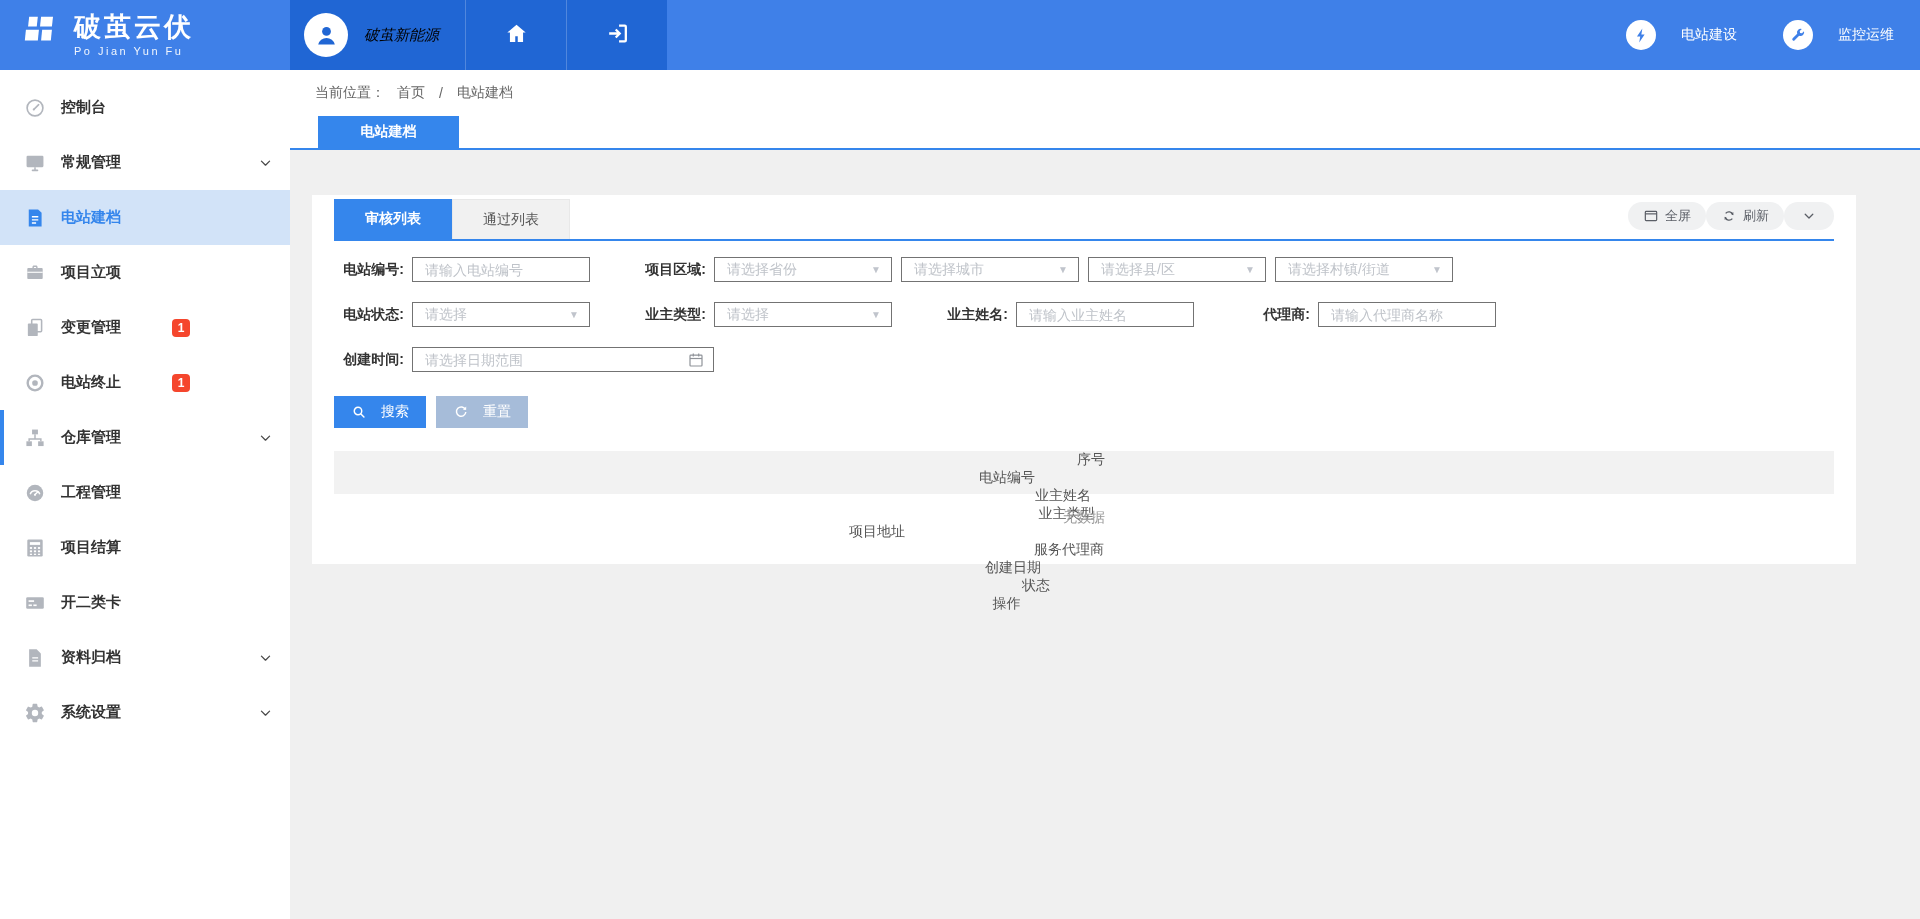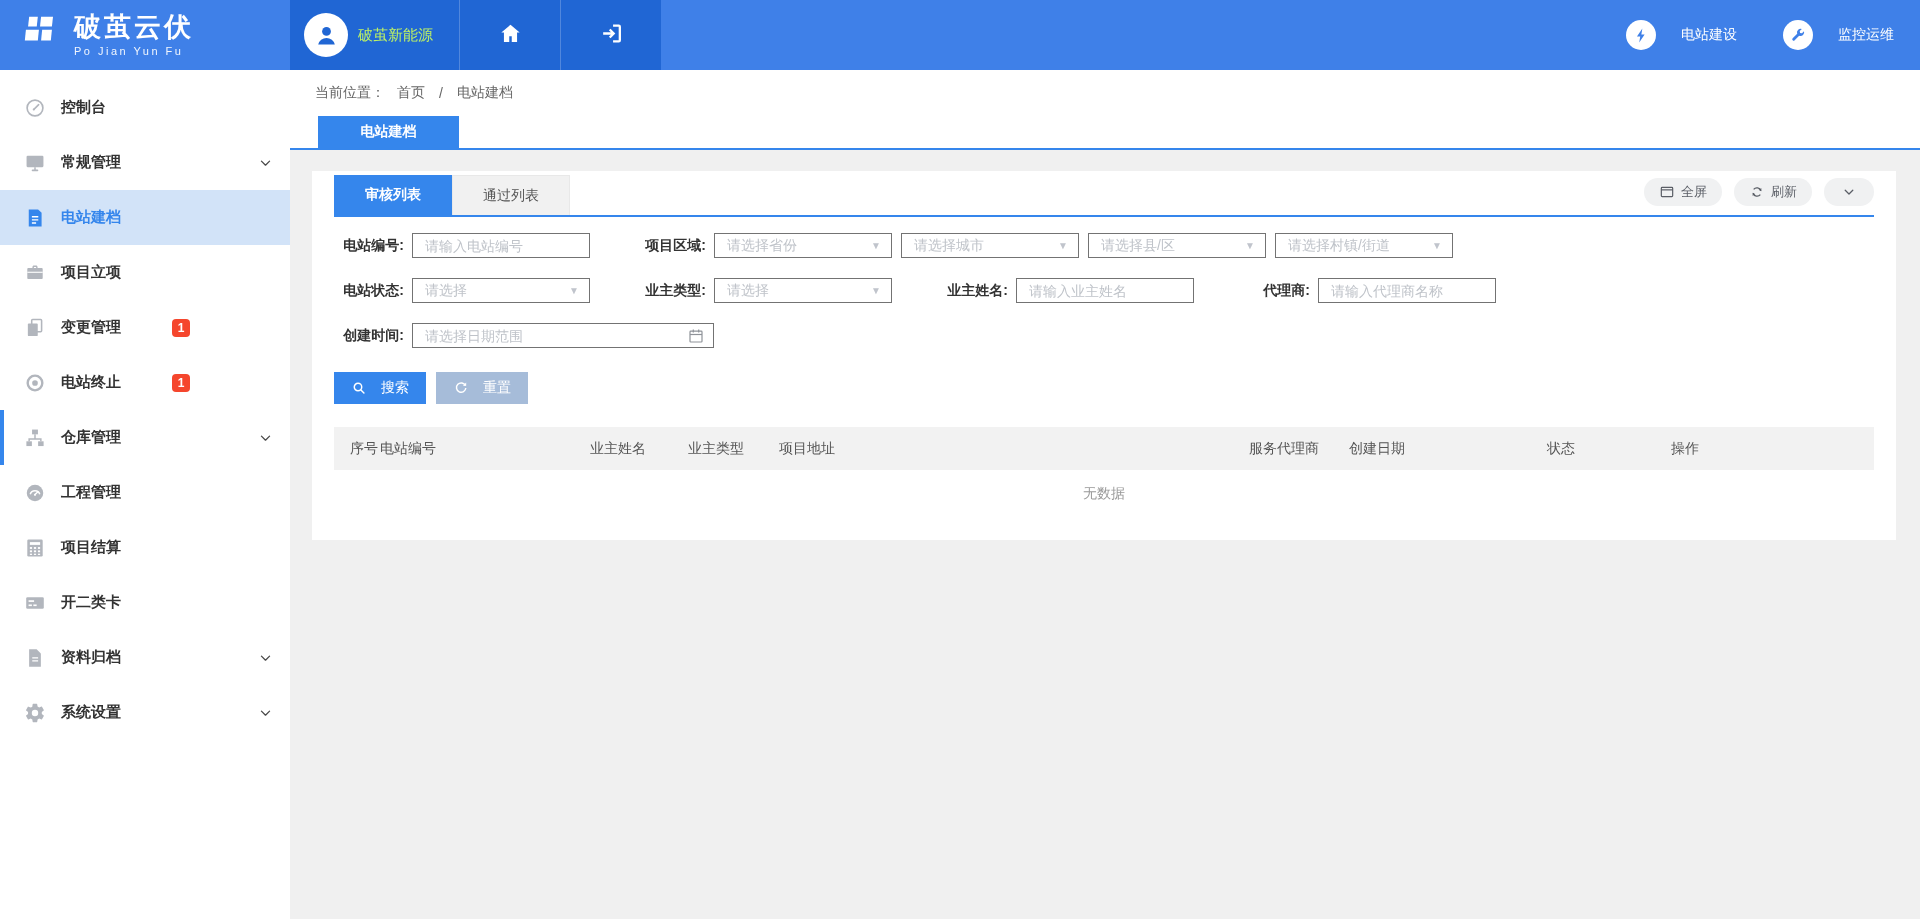--- a/index.html
+++ b/index.html
@@ -12,21 +12,21 @@
   
   .header { position:fixed; top:0; left:0; width:1920px; height:70px; display:flex; background:#3f80e8; z-index:20; }
   .logo-area { width:290px; flex:none; display:flex; align-items:center; padding-left:14px; }
   .logo-glyph { flex:none; margin-right:8px; }
   .brand-text { display:flex; flex-direction:column; line-height:1; }
   .brand-title { color:#fff; font-size:27px; font-weight:700; letter-spacing:3px; }
   .brand-sub { color:rgba(255,255,255,.92); font-size:11px; letter-spacing:2.5px; margin-top:5px; }
   .header-mid { display:flex; background:#2066d4; flex:none; }
   .user-chip { display:flex; align-items:center; padding:0 26px 0 14px; cursor:pointer; }
   .avatar { width:44px; height:44px; border-radius:50%; background:#fff; display:flex; align-items:center; justify-content:center; flex:none; }
-  .user-name { color:#bef264; font-size:15px; margin-left:10px; white-space:nowrap; }
+  .user-name { color:#000000; font-size:15px; margin-left:16px; white-space:nowrap;font-style:italic; }
   .hbtn { width:101px; display:flex; align-items:center; justify-content:center; border-left:1px solid rgba(255,255,255,.22); cursor:pointer; }
   .header-right { flex:1; display:flex; align-items:center; justify-content:flex-end; gap:46px; padding-right:26px; }
   .hr-item { display:flex; align-items:center; gap:25px; color:#fff; font-size:14px; cursor:pointer; white-space:nowrap; }
   .circle-ic { width:30px; height:30px; border-radius:50%; background:#fff; display:flex; align-items:center; justify-content:center; flex:none; }
   
   .sidebar { position:fixed; top:70px; left:0; bottom:0; width:290px; background:#fff; padding-top:10px; z-index:10; }
   .side-item { position:relative; height:55px; display:flex; align-items:center; cursor:pointer; color:#333; }
   .side-item .ic { width:22px; height:22px; margin-left:24px; color:#b2b6bd; flex:none; display:flex; align-items:center; justify-content:center; }
   .side-item .lbl { margin-left:15px; font-size:15px; font-weight:700; }
   .side-item.active { background:#d2e3f8; color:#3586ec; }
@@ -34,27 +34,27 @@
   .badge { position:absolute; left:172px; top:50%; transform:translateY(-50%); min-width:18px; height:18px; background:#f5462d; color:#fff; font-size:12px; font-weight:700; border-radius:4px; display:flex; align-items:center; justify-content:center; padding:0 3px; }
   .chev { position:absolute; right:18px; top:50%; transform:translateY(-50%); color:#4a4a4a; display:flex; }
   .indic { position:absolute; left:0; top:0; width:4px; height:100%; background:#3586ec; }
   
   .main { position:fixed; left:290px; top:70px; right:0; bottom:0; background:#f0f0f0; overflow:hidden; }
   .crumb-bar { height:46px; background:#fff; display:flex; align-items:center; padding-left:25px; font-size:14px; color:#666;gap:8px; }
   .crumb-bar .sep { margin:0 6px; }
   .crumb-bar .home { cursor:pointer; }
   .pagetab-bar { height:34px; background:#fff; padding-left:28px; border-bottom:2px solid #3586ec; display:flex; align-items:flex-end; }
   .pagetab { width:141px; height:32px; background:#3586ec; color:#fff; font-size:14px; font-weight:700; display:flex; align-items:center; justify-content:center; cursor:pointer; }
-  .content { padding:21px 24px 0 22px; }
+  .content { padding:21px 64px 0 22px;margin-top:24px; }
   .panel { background:#fff; padding:4px 22px 22px; }
   .panel-top { position:relative; border-bottom:2px solid #3586ec; display:flex; align-items:flex-end; }
   .tab { height:40px; min-width:118px; padding:0 22px; display:flex; align-items:center; justify-content:center; font-size:14px; cursor:pointer; }
   .tab.active { background:#3586ec; color:#fff; font-weight:700; }
   .tab.inactive { background:#f1f1f1; color:#555; border:1px solid #e8e8e8; border-bottom:none; }
-  .panel-tools { position:absolute; right:0; bottom:9px; display:flex; gap:12px; }
+  .panel-tools { position:absolute; right:0; bottom:9px; display:flex; }
   .pill { height:28px; border-radius:15px; background:#f0f1f2; color:#5a5e66; font-size:13px; display:flex; align-items:center; gap:6px; padding:0 15px; cursor:pointer; border:none; }
   .pill .pic { display:flex; color:#5a5e66; }
   
   .form { margin-top:16px; }
   .form-row { display:flex; align-items:center; margin-bottom:20px; }
   .f-label { width:70px; flex:none; text-align:right; margin-right:8px; font-size:14px; font-weight:700; color:#333; white-space:nowrap; }
   .f-label.gap { margin-left:46px; }
   .ctrl { height:25px; border:1px solid #737373; background:#fff; display:flex; align-items:center; position:relative; flex:none; }
   .ctrl.cont { margin-left:9px; }
   .ctrl.text, .ctrl.select { width:178px; }
@@ -64,21 +64,21 @@
   .sel-ph { padding-left:12px; font-size:14px; color:#bfc3c9; flex:1; white-space:nowrap; overflow:hidden; }
   .sel-arr { margin-right:10px; color:#c0c4cc; font-size:10px; flex:none; }
   .cal { position:absolute; right:8px; top:50%; transform:translateY(-50%); color:#8f9399; display:flex; pointer-events:none; }
   .ctrl.date input { padding-right:34px; }
   
   .actions { margin-top:24px; display:flex; gap:10px; }
   .btn { height:32px; padding:0 17px; border:none; font-size:14px; color:#fff; display:flex; align-items:center; gap:14px; cursor:pointer; font-family:inherit; }
   .btn .bic { display:flex; }
   .btn.search { background:#3586ec; }
   .btn.reset { background:#a6bcd9; }
-  .table-head { margin-top:23px; height:43px; background:#f2f2f2; display:flex; align-items:center; }
+  .table-head { margin-top:23px; height:43px; background:#f2f2f2; display:flex; align-items:center;flex-direction:column; }
   .th { font-size:14px; color:#555; flex:none; white-space:nowrap; }
   .empty { height:48px; display:flex; align-items:center; justify-content:center; color:#999; font-size:14px; }
 </style>
 </head>
 <body>
 
 <header class="header">
   <div class="logo-area">
     <span class="logo-glyph">
       <svg viewBox="0 0 48 48" width="52" height="52">

